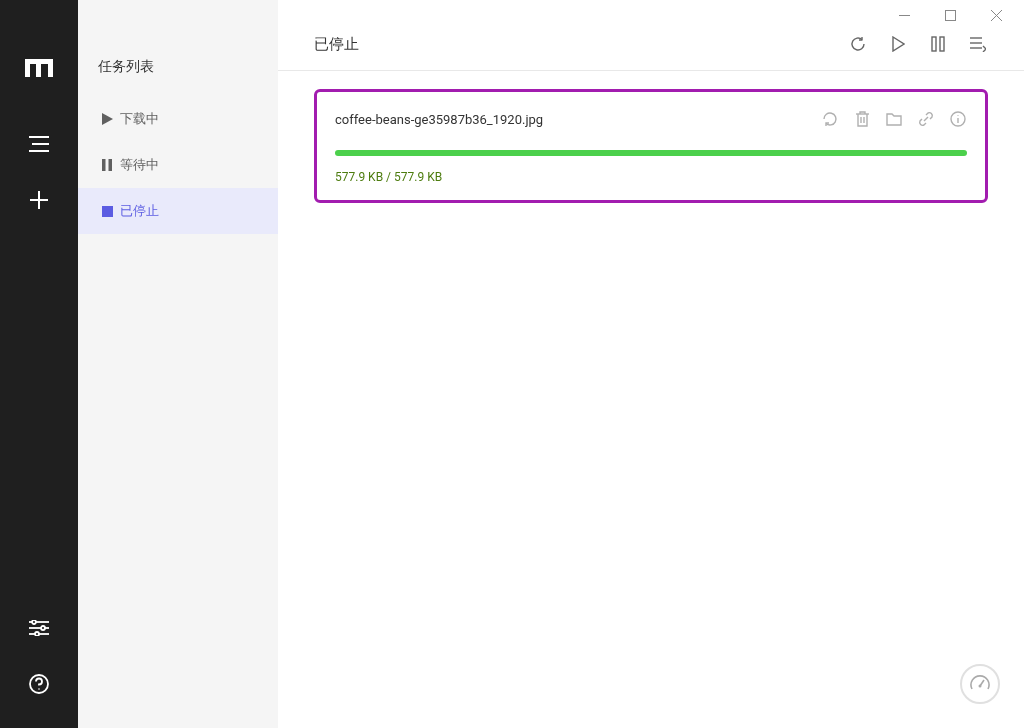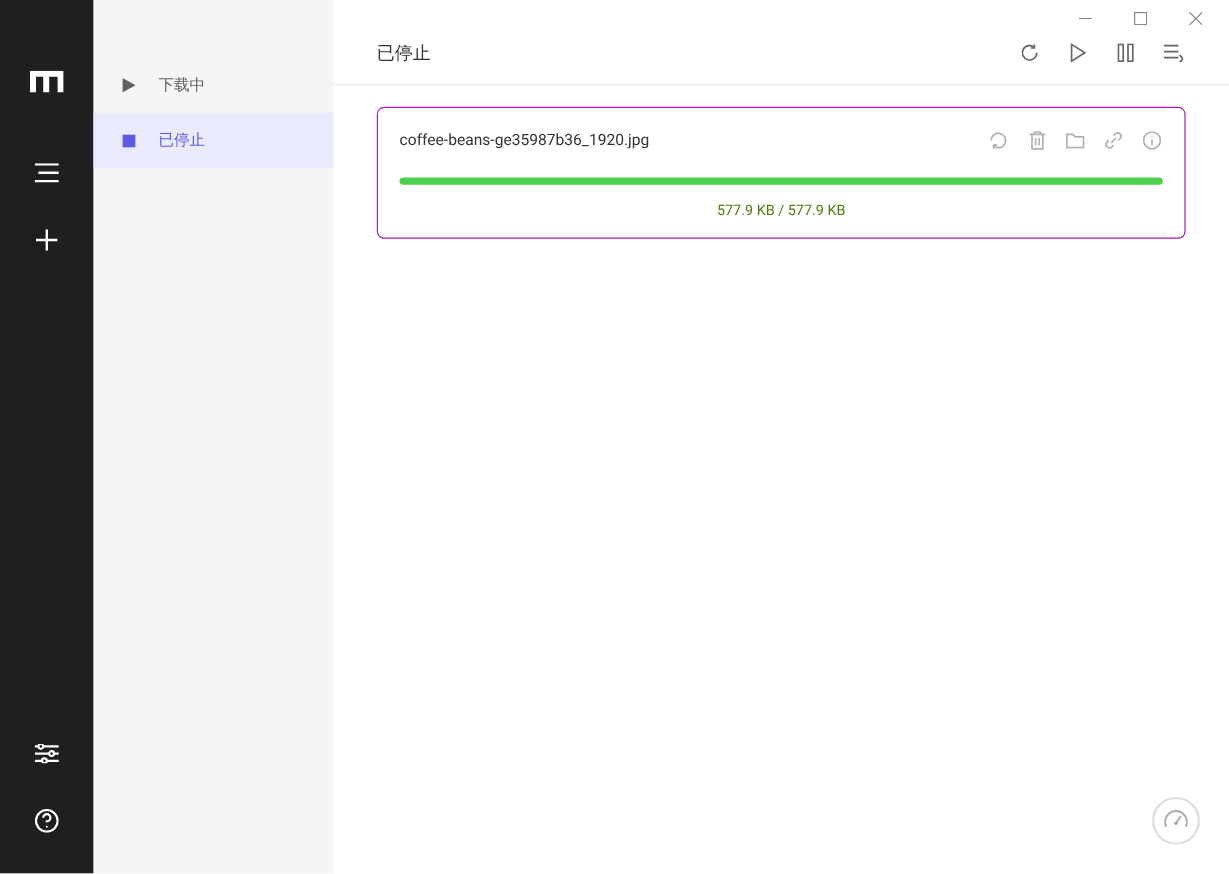--- a/index.html
+++ b/index.html
@@ -3,32 +3,32 @@
 <meta charset="utf-8">
 <style>
 * { margin: 0; padding: 0; box-sizing: border-box; }
 body { font-family: -apple-system, BlinkMacSystemFont, "Segoe UI", Roboto, sans-serif; width: 1024px; height: 728px; overflow: hidden; background: #fff; display: flex; }
 .dark-sidebar { width: 78px; background: #1f1f1f; display: flex; flex-direction: column; align-items: center; padding-top: 40px; }
 .dark-sidebar .logo { color: #fff; margin-bottom: 20px; width: 78px; height: 56px; display: flex; align-items: center; justify-content: center; }
 .dark-sidebar .nav-icon { width: 78px; height: 56px; display: flex; align-items: center; justify-content: center; color: #fff; cursor: pointer; }
 .dark-sidebar .spacer { flex: 1; }
 .light-sidebar { width: 200px; background: #f5f5f5; padding-top: 48px; }
 .light-sidebar .section-title { font-size: 14px; color: #333; padding: 10px 20px 20px; }
-.light-sidebar .nav-item { display: flex; align-items: center; padding: 14px 20px; font-size: 13px; color: #606060; cursor: pointer; gap: 16px; }
+.light-sidebar .nav-item { display: flex; align-items: center; padding: 14px 20px; font-size: 13px; color: #606060; cursor: pointer; gap: 4px; }
 .light-sidebar .nav-item.active { background: #e9eafb; color: #5b5ce2; }
 .light-sidebar .nav-item .icon-wrap { width: 18px; display: flex; align-items: center; justify-content: center; }
 .main { flex: 1; display: flex; flex-direction: column; background: #fff; }
 .window-controls { height: 30px; display: flex; justify-content: flex-end; align-items: center; padding-right: 5px; gap: 0; }
 .window-controls .win-btn { width: 46px; height: 28px; display: flex; align-items: center; justify-content: center; cursor: pointer; color: #888; }
 .header { display: flex; align-items: center; justify-content: space-between; padding: 4px 36px 16px; border-bottom: 1px solid #e8e8e8; }
 .header .title { font-size: 15px; color: #333; }
 .header .actions { display: flex; gap: 20px; }
 .header .actions .action-btn { width: 20px; height: 20px; display: flex; align-items: center; justify-content: center; cursor: pointer; color: #666; }
 .content { flex: 1; padding: 18px 36px; position: relative; }
-.task-card { border: 1px solid #a21caf; border-radius: 6px; padding: 18px 18px 16px; text-align: center; }
+.task-card { border: 3px solid #a21caf; border-radius: 6px; padding: 18px 18px 16px; }
 .task-row { display: flex; align-items: center; justify-content: space-between; margin-bottom: 22px; }
 .task-name { font-size: 13px; color: #333; }
 .task-actions { display: flex; gap: 14px; }
 .task-actions .task-btn { width: 18px; height: 18px; display: flex; align-items: center; justify-content: center; cursor: pointer; color: #b0b0b0; }
 .progress-bar { width: 100%; height: 6px; background: #4cd04c; border-radius: 3px; margin-bottom: 14px; }
 .task-size { font-size: 12px; color: #4d7c0f; }
 .fab { position: absolute; bottom: 24px; right: 24px; width: 40px; height: 40px; border-radius: 50%; border: 2px solid #e0e0e0; display: flex; align-items: center; justify-content: center; cursor: pointer; color: #aaa; background: #fff; }
 svg { display: block; }
 </style>
 </head>
@@ -68,27 +68,37 @@
     <svg width="20" height="20" viewBox="0 0 20 20" stroke="#fff" stroke-width="1.8" fill="none">
         <circle cx="10" cy="10" r="9"></circle>
         <path d="M7 7.5 A3 3 0 1 1 10 10.5 V11.5"></path>
         <circle cx="10" cy="15" r="0.8" fill="#fff" stroke="none"></circle>
       </svg>
   </div>
   <div style="height:16px"></div>
 </div>
 
 <div class="light-sidebar">
+  <div class="section-title">任务列表</div>
   <div class="nav-item">
     <span class="icon-wrap">
       <svg width="11" height="12" viewBox="0 0 11 12">
           <path d="M0 0 L11 6 L0 12 Z" fill="#606060"></path>
         </svg>
     </span>
     <span>下载中</span>
+  </div>
+  <div class="nav-item">
+    <span class="icon-wrap">
+      <svg width="10" height="12" viewBox="0 0 10 12">
+          <rect x="0" y="0" width="3.5" height="12" fill="#606060"></rect>
+          <rect x="6.5" y="0" width="3.5" height="12" fill="#606060"></rect>
+        </svg>
+    </span>
+    <span>等待中</span>
   </div>
   <div class="nav-item active">
     <span class="icon-wrap">
       <svg width="11" height="11" viewBox="0 0 11 11">
           <rect x="0" y="0" width="11" height="11" fill="#5b5ce2"></rect>
         </svg>
     </span>
     <span>已停止</span>
   </div>
 </div>

